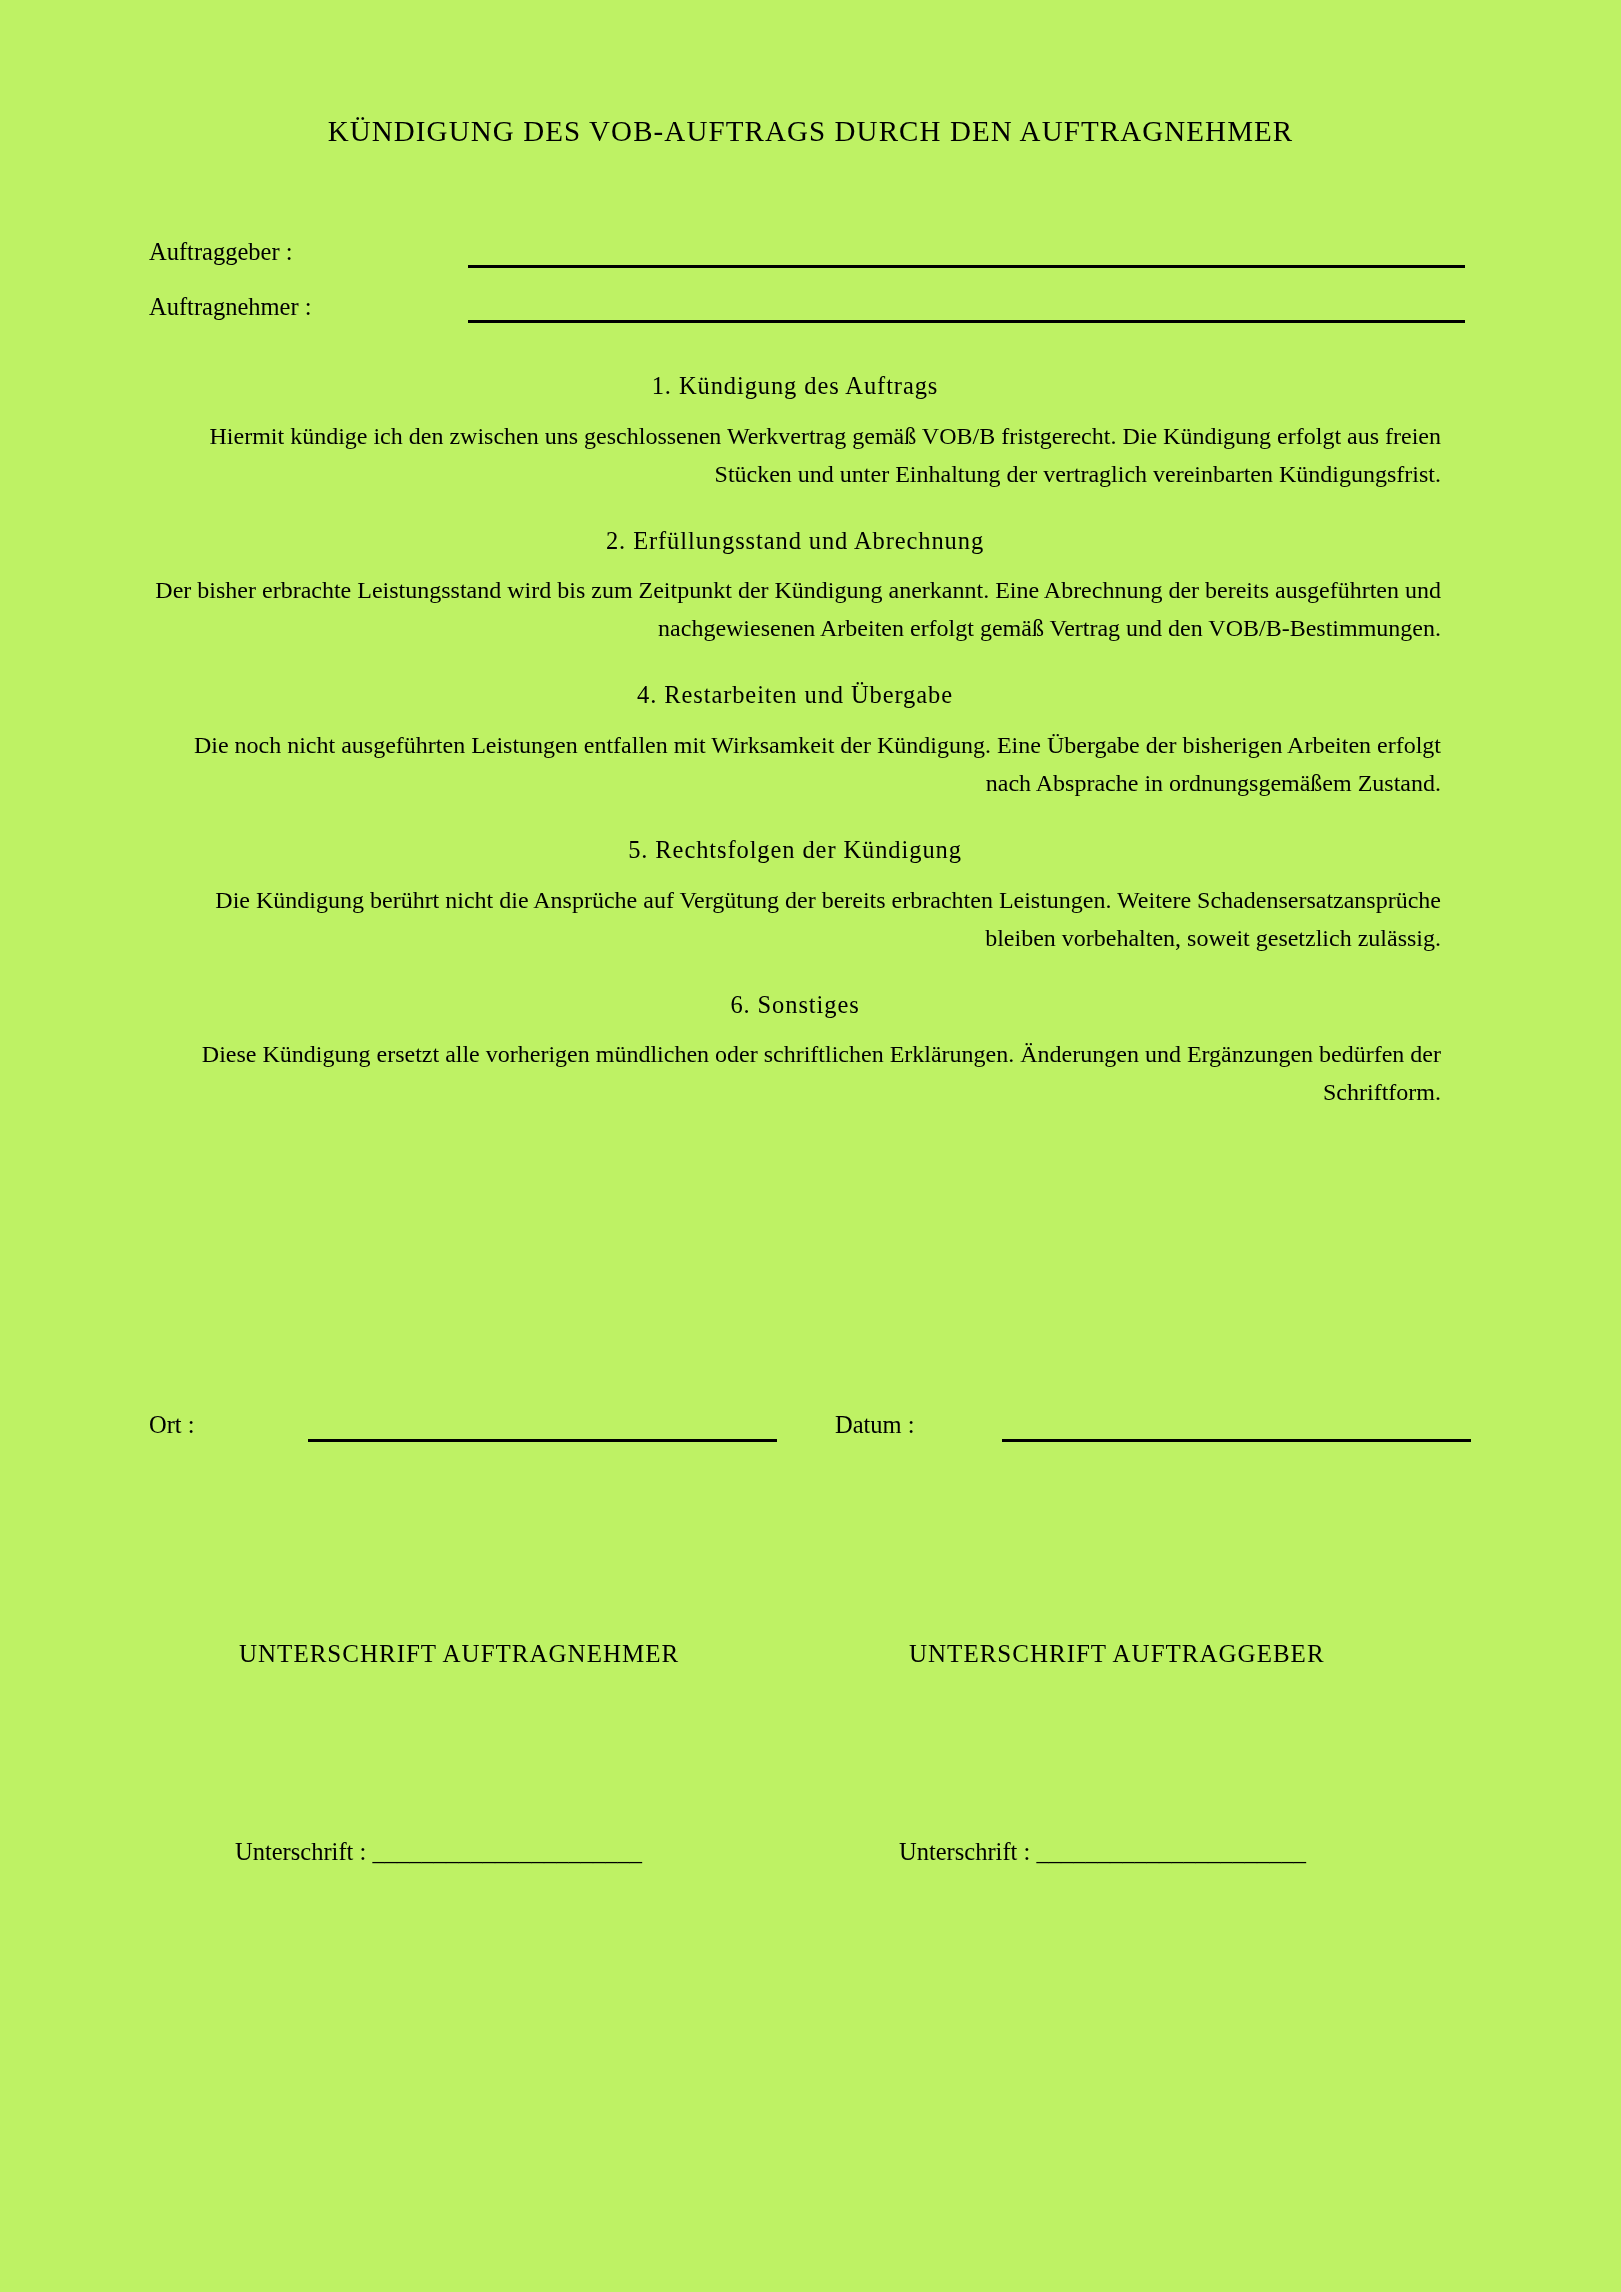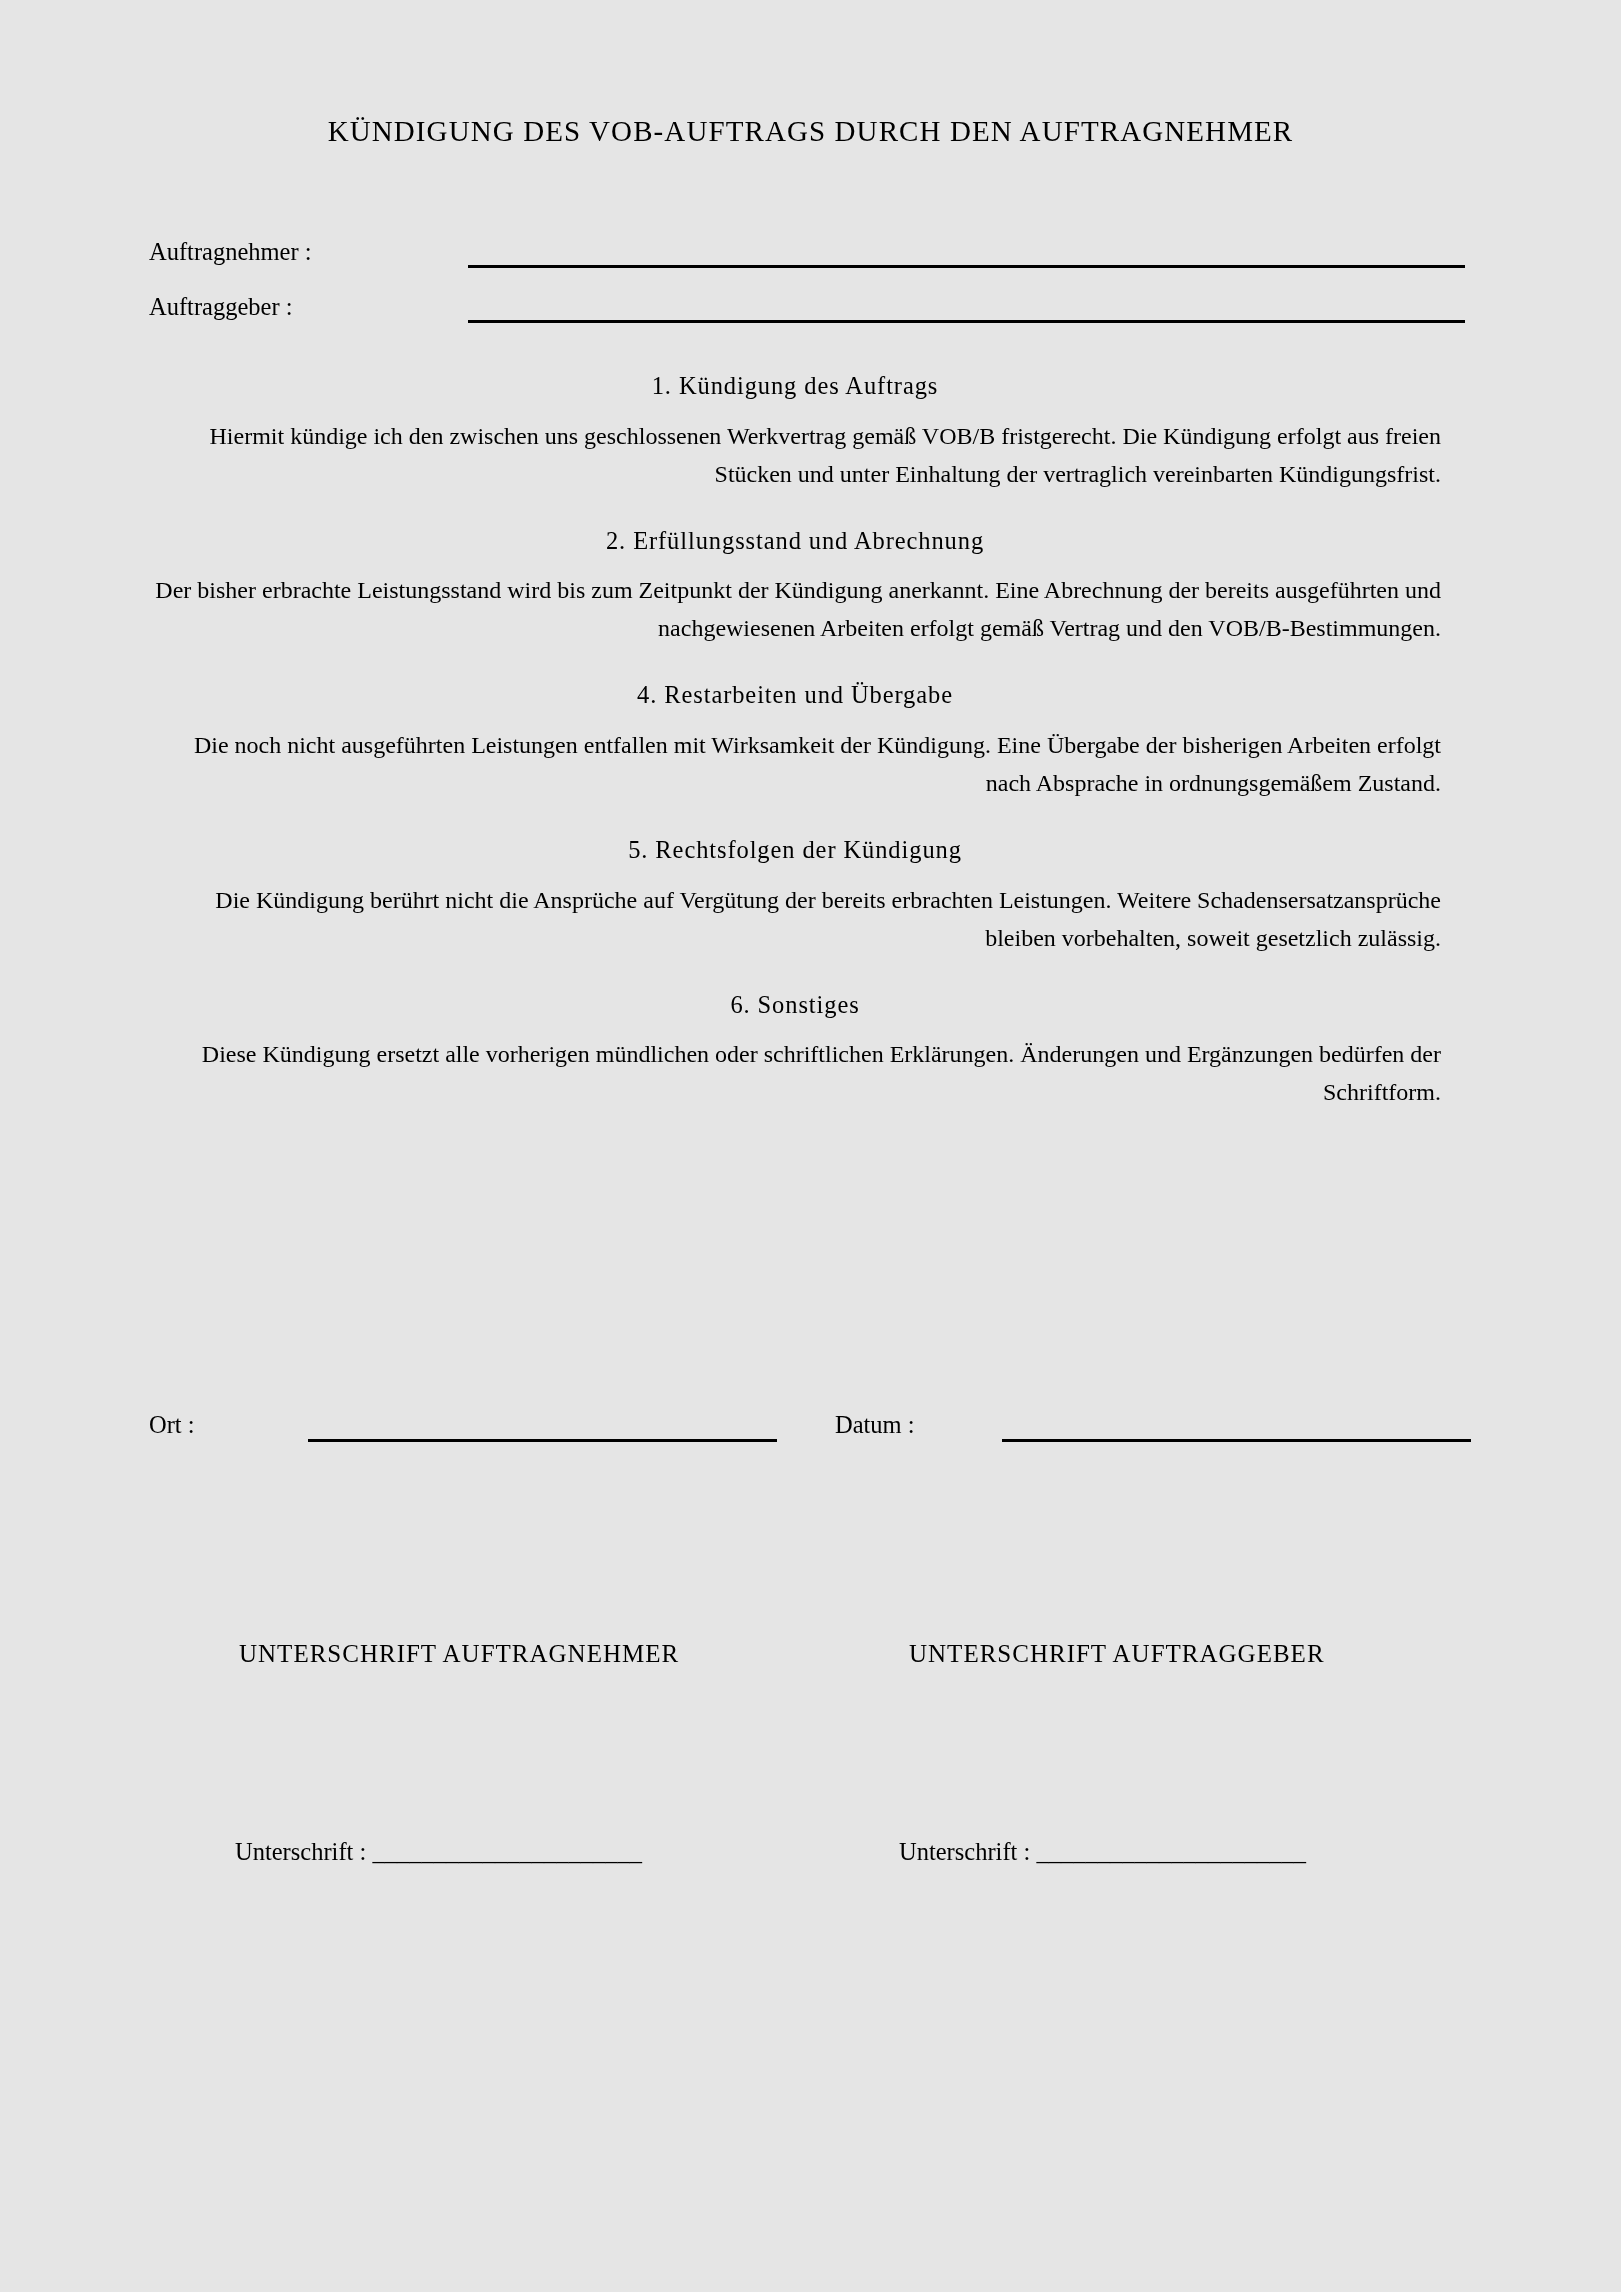--- a/index.html
+++ b/index.html
@@ -6,21 +6,21 @@
   html, body {
     margin: 0;
     padding: 0;
     background: #ffffff;
   }
 
   .page {
     position: relative;
     width: 1621px;
     height: 2293px;
-    background: #e5e5e5;
+    background: #bef264;
     margin: 0 auto;
     font-family: "Liberation Serif", "DejaVu Serif", serif;
     color: #000000;
     overflow: hidden;
     box-sizing: border-box;
   }
 
   
   .doc-title {
     position: absolute;
@@ -163,26 +163,26 @@
 </head>
 <body>
 
 <div class="page">
 
   <div class="doc-title">KÜNDIGUNG DES VOB-AUFTRAGS DURCH DEN AUFTRAGNEHMER</div>
 
   <div class="party-block">
 
     <div class="party-row">
+      <span class="party-label">Auftraggeber :</span>
+      <span class="party-rule"></span>
+    </div>
+
+    <div class="party-row">
       <span class="party-label">Auftragnehmer :</span>
-      <span class="party-rule"></span>
-    </div>
-
-    <div class="party-row">
-      <span class="party-label">Auftraggeber :</span>
       <span class="party-rule"></span>
     </div>
 
   </div>
 
   <div class="sections">
 
     <div class="section">
       <h2 class="section-heading">1. Kündigung des Auftrags</h2>
       <p class="section-body">Hiermit kündige ich den zwischen uns geschlossenen Werkvertrag gemäß VOB/B fristgerecht. Die Kündigung erfolgt aus freien Stücken und unter Einhaltung der vertraglich vereinbarten Kündigungsfrist.</p>

